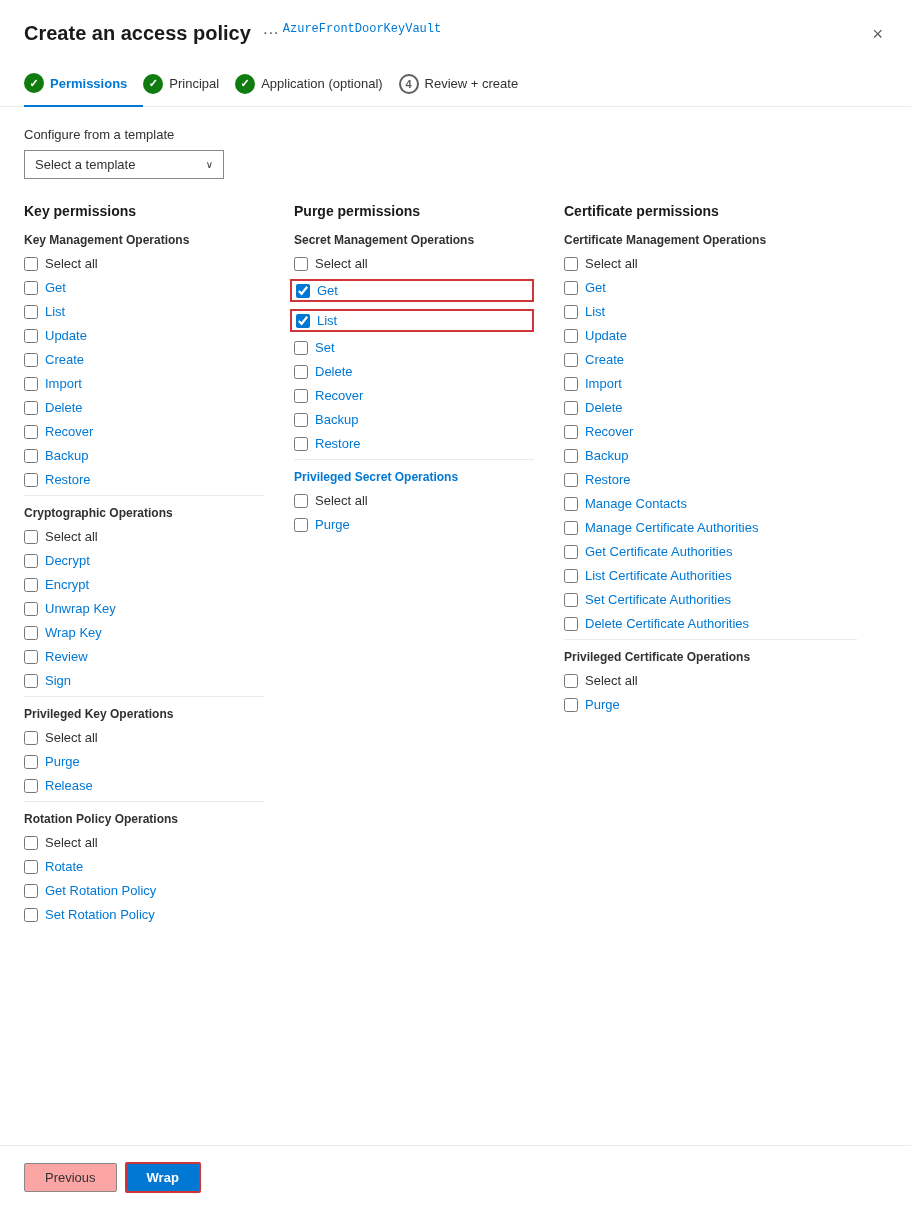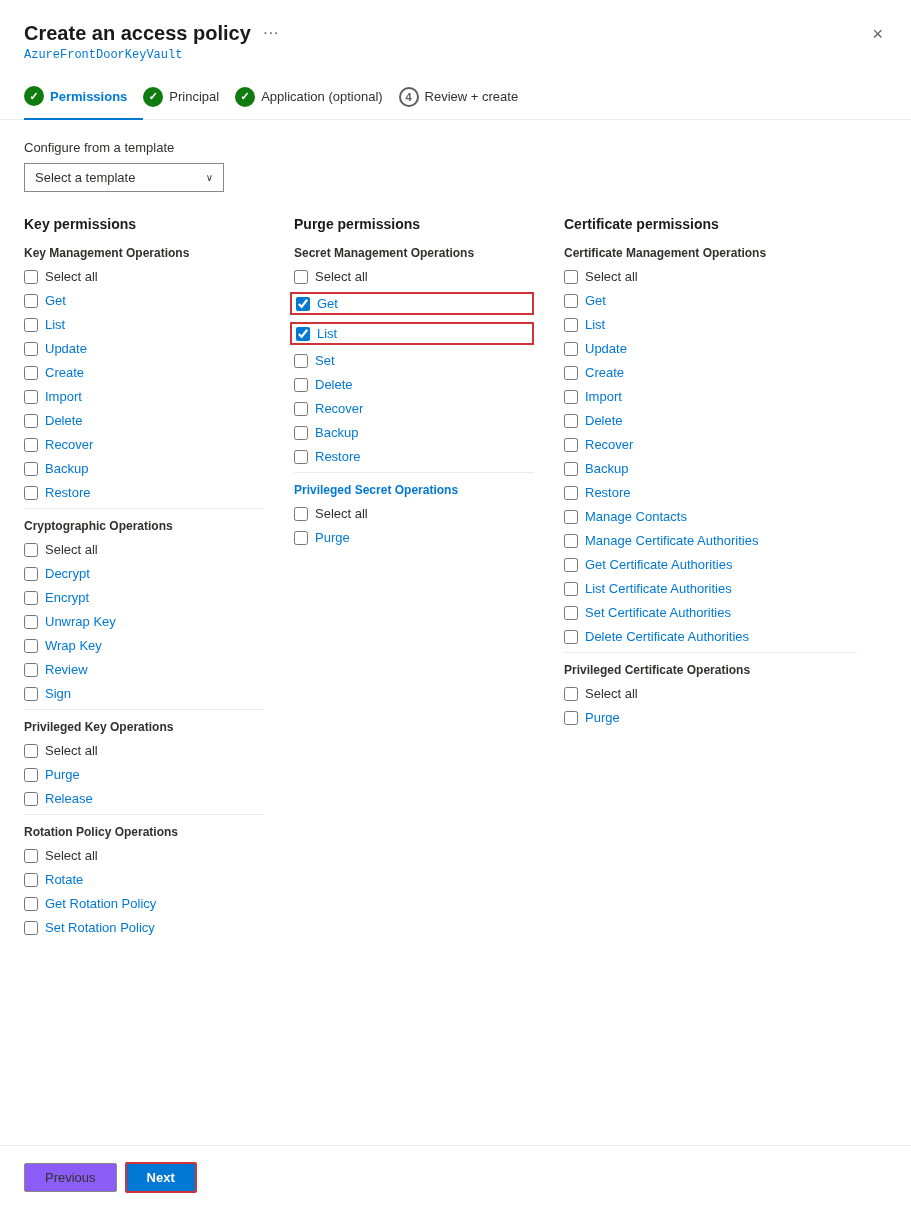--- a/index.html
+++ b/index.html
@@ -19,21 +19,21 @@
       flex-direction: column;
     }
     .dialog-header {
       padding: 20px 24px 0 24px;
       display: flex;
       align-items: flex-start;
       justify-content: space-between;
     }
     .dialog-title-area {
       display: flex;
-      flex-direction: column;
+      flex-direction: row;
     }
     .dialog-title {
       font-size: 20px;
       font-weight: 600;
       color: #1a1a1a;
       display: flex;
       align-items: center;
       gap: 8px;
     }
     .dialog-subtitle {
@@ -205,21 +205,21 @@
       align-items: center;
       background: #fff;
     }
     .btn {
       padding: 6px 20px;
       font-size: 13px;
       cursor: pointer;
       border-radius: 2px;
     }
     .btn-secondary {
-      background: #8b5cf6;
+      background: #fca5a5;
       border: 1px solid #8a8886;
       color: #323130;
     }
     .btn-primary {
       background: #0078d4;
       border: 2px solid #d13438;
       color: #fff;
       font-weight: 600;
     }
   </style>
@@ -511,15 +511,15 @@
         <div class="checkbox-row">
           <input type="checkbox" style="">
           <span class="checkbox-label link-style">Purge</span>
         </div>
       </div>
     </div>
   </div>
 
   <div class="footer">
     <button class="btn btn-secondary">Previous</button>
-    <button class="btn btn-primary">Next</button>
+    <button class="btn btn-primary">Wrap</button>
   </div>
 </div>
 
 </body></html>

